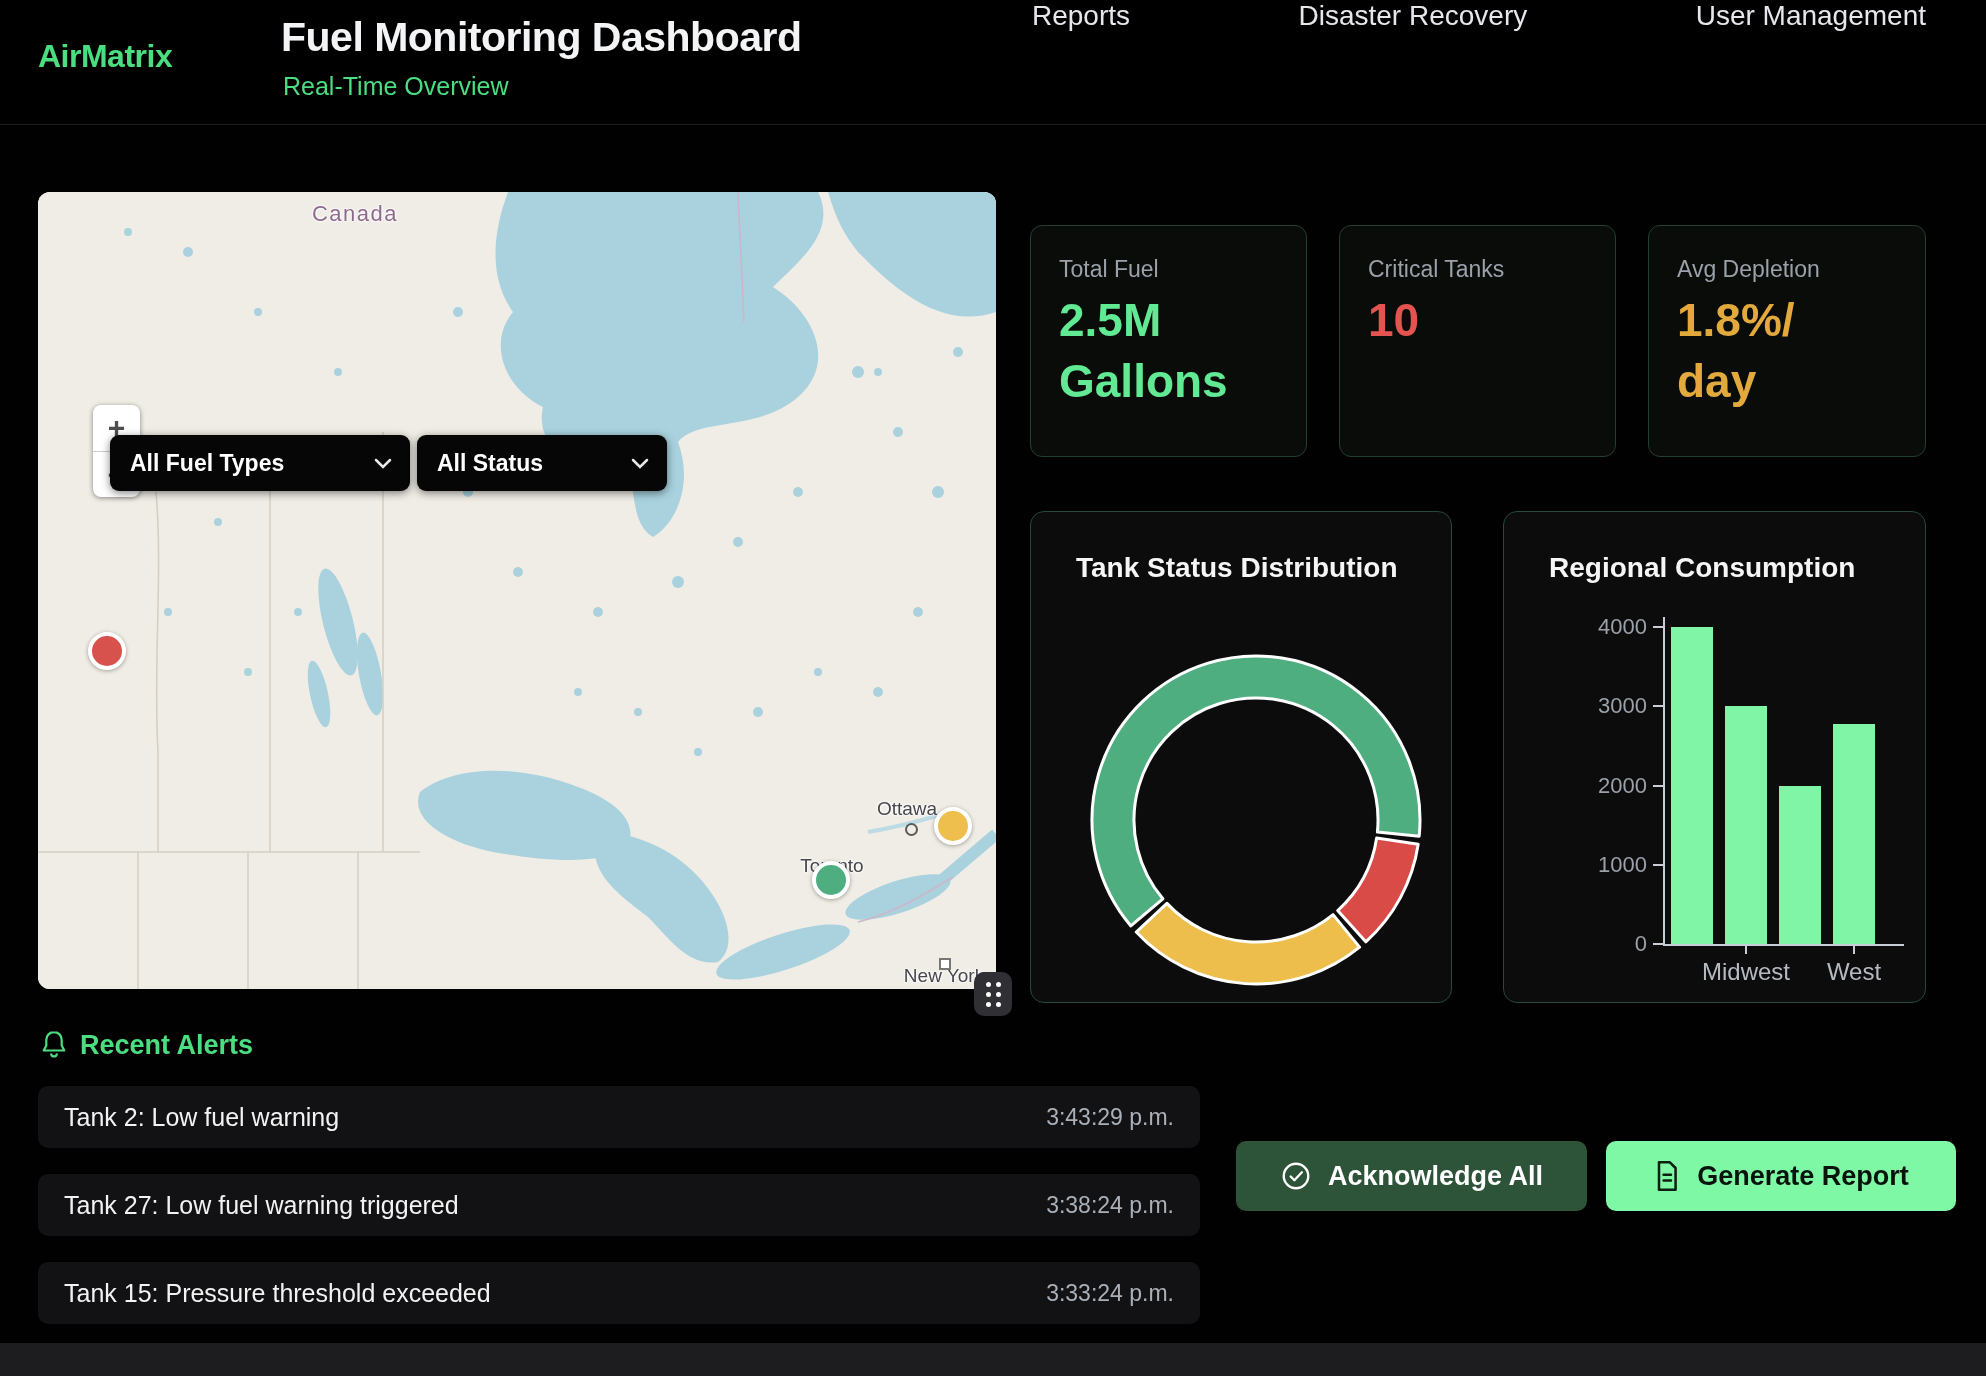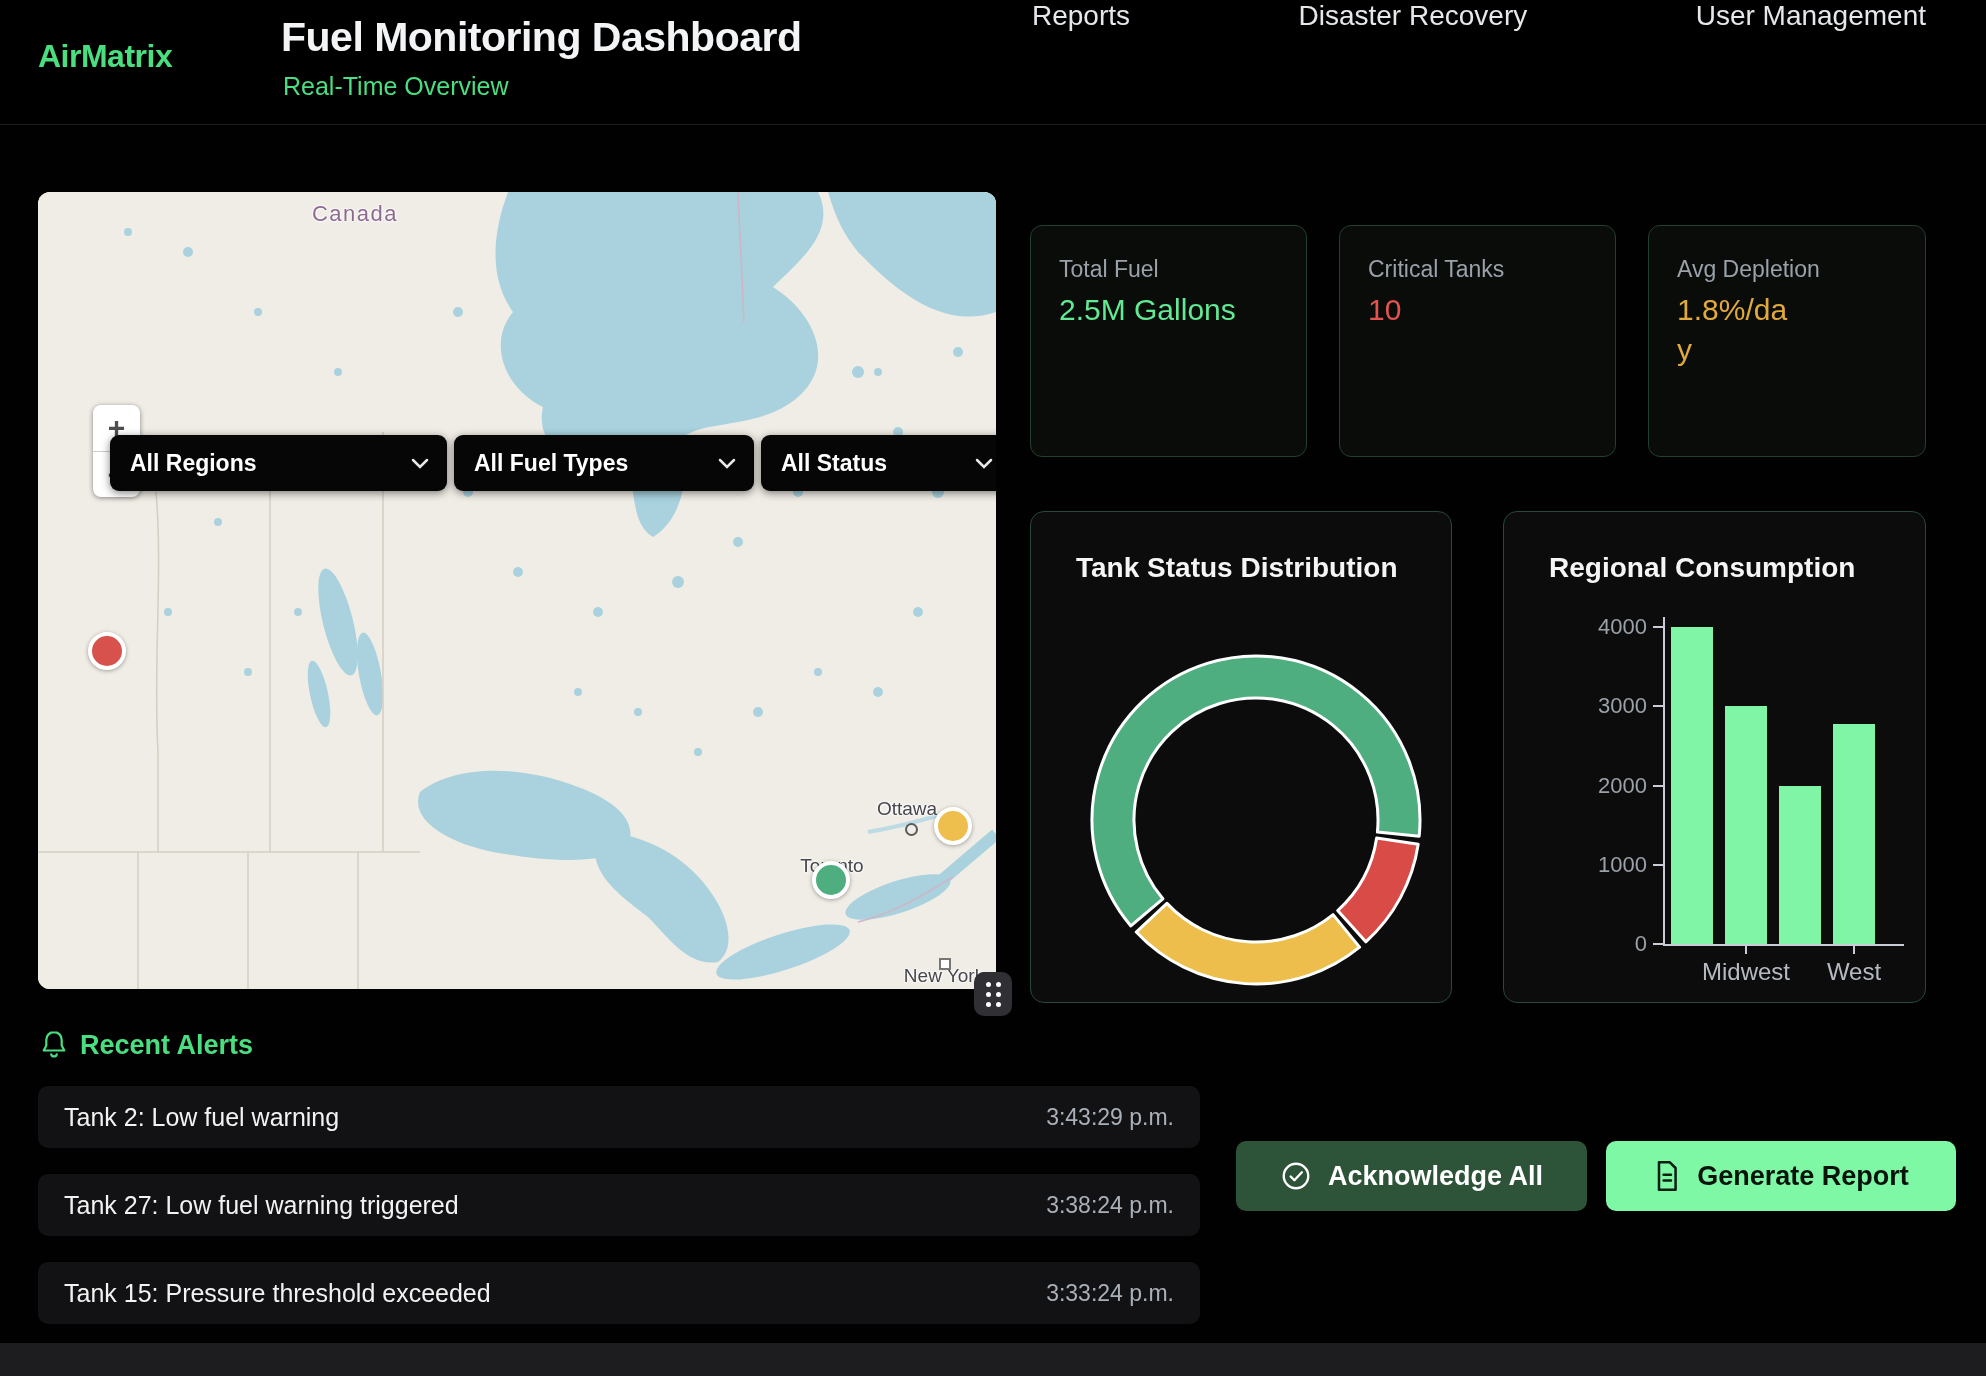--- a/index.html
+++ b/index.html
@@ -50,21 +50,21 @@
         gap:5px;place-content:center;z-index:7;cursor:grab;}
   .grip i{width:5px;height:5px;border-radius:50%;background:#fff;}
 
   
   .stat-card{position:absolute;top:225px;height:232px;background:#0a0c0a;border:1px solid #22402f;
              border-radius:12px;box-sizing:border-box;}
   .stat-card.c1{left:1030px;width:277px;}
   .stat-card.c2{left:1339px;width:277px;}
   .stat-card.c3{left:1648px;width:278px;}
   .stat-label{position:absolute;left:28px;top:30px;font-size:23px;color:#9aa1a9;}
-  .stat-value{position:absolute;left:28px;top:64px;font-size:30px;font-weight:400;line-height:1.33;
+  .stat-value{position:absolute;left:28px;top:64px;font-size:46px;font-weight:700;line-height:1.33;
               width:180px;overflow-wrap:anywhere;}
   .c3 .stat-value{width:122px;}
 
   
   .chart-card{position:absolute;top:511px;height:492px;background:#0c0c0c;border:1.5px solid #27493a;
               border-radius:14px;box-sizing:border-box;}
   .donut-card{left:1030px;width:422px;}
   .bar-card{left:1503px;width:423px;}
   .chart-title{position:absolute;left:45px;top:40px;font-size:28px;font-weight:700;color:#f5f5f5;}
   .donut-svg{position:absolute;left:25px;top:104px;}
@@ -197,26 +197,20 @@
         <div class="marker" style="left: 896px; top: 615px; background: rgb(238, 191, 77);"></div>
         <div class="marker" style="left: 774px; top: 669px; background: rgb(79, 174, 127);"></div>
       </div>
 
     <div class="zoom-ctrl">
       <div class="zoom-btn plus">+</div>
       <div class="zoom-btn">−</div>
     </div>
 
     <div class="filter-row">
-      <div class="filter-select fs-regions">
-        <span class="fs-label">All Regions</span>
-        <svg width="18" height="11" viewBox="0 0 18 11">
-            <polyline points="2,2 9,9 16,2" stroke="#e8e8e8" stroke-width="2.5" fill="none" stroke-linecap="round"></polyline>
-          </svg>
-      </div>
       <div class="filter-select fs-fuel">
         <span class="fs-label">All Fuel Types</span>
         <svg width="18" height="11" viewBox="0 0 18 11">
             <polyline points="2,2 9,9 16,2" stroke="#e8e8e8" stroke-width="2.5" fill="none" stroke-linecap="round"></polyline>
           </svg>
       </div>
       <div class="filter-select fs-status">
         <span class="fs-label">All Status</span>
         <svg width="18" height="11" viewBox="0 0 18 11">
             <polyline points="2,2 9,9 16,2" stroke="#e8e8e8" stroke-width="2.5" fill="none" stroke-linecap="round"></polyline>

